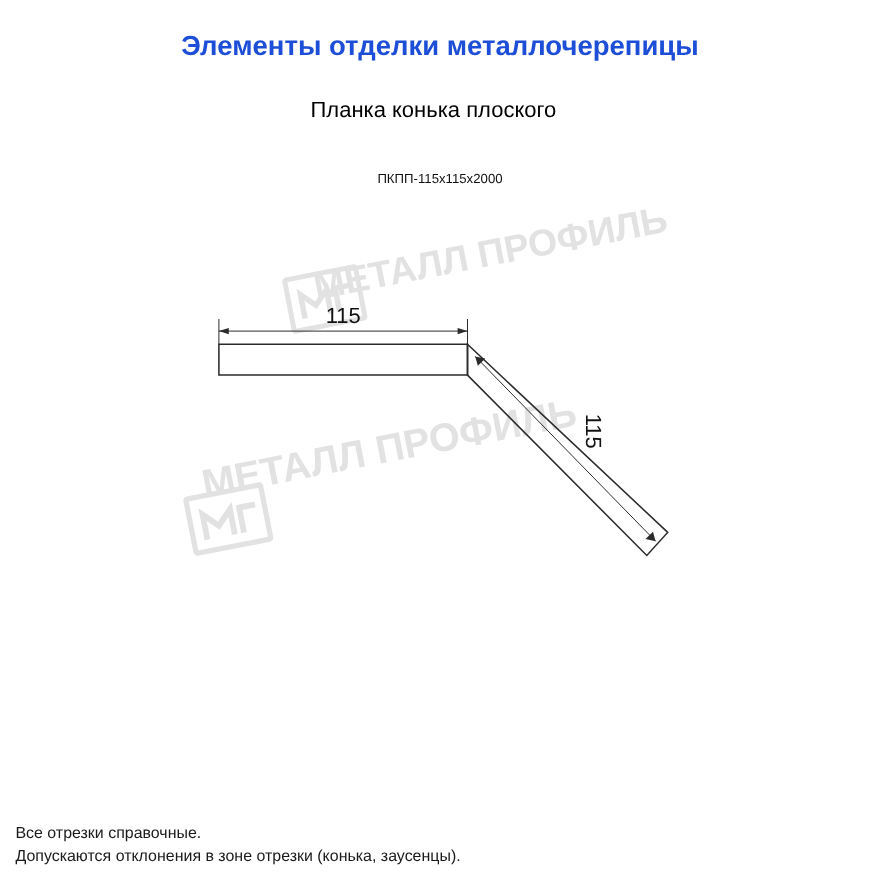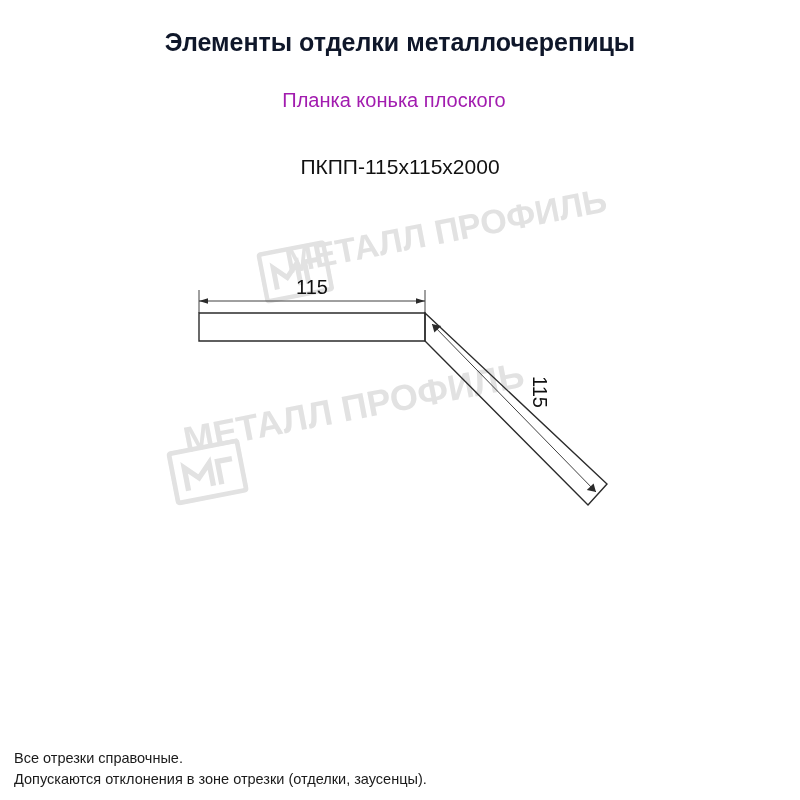--- a/index.html
+++ b/index.html
@@ -20,39 +20,39 @@
   
   .title-main {
     position: absolute;
     top: 28px;
     left: 0;
     width: 800px;
     text-align: center;
     font-size: 25px;
     font-weight: bold;
     letter-spacing: 0px;
-    color: #0f172a;
+    color: #1d4ed8;
   }
   .title-sub {
     position: absolute;
     top: 86px;
     left: 0;
     width: 788px;
     text-align: center;
     font-size: 20px;
     line-height: 28px;
-    color: #a21caf;
+    color: #000000;
   }
   .title-code {
     position: absolute;
     top: 155px;
     left: 0;
     width: 800px;
     text-align: center;
-    font-size: 21px;
+    font-size: 12px;
     color: #111111;
   }
 
   
   #drawing {
     position: absolute;
     top: 200px;
     left: 0;
     width: 688px;
     height: 420px;
@@ -170,16 +170,16 @@
         </g>
       </g>
 
       <text class="dimtext" x="312" y="94" text-anchor="middle">115</text>
       <text class="dimtext" x="533" y="192" text-anchor="middle" transform="rotate(90 533 192)">115</text>
     </svg>
   </div>
 
   <div class="notes">
     <span class="note-line">Все отрезки справочные.</span>
-    <span class="note-line">Допускаются отклонения в зоне отрезки (отделки, заусенцы).</span>
+    <span class="note-line">Допускаются отклонения в зоне отрезки (конька, заусенцы).</span>
   </div>
 
 </div>
 
 </body></html>

